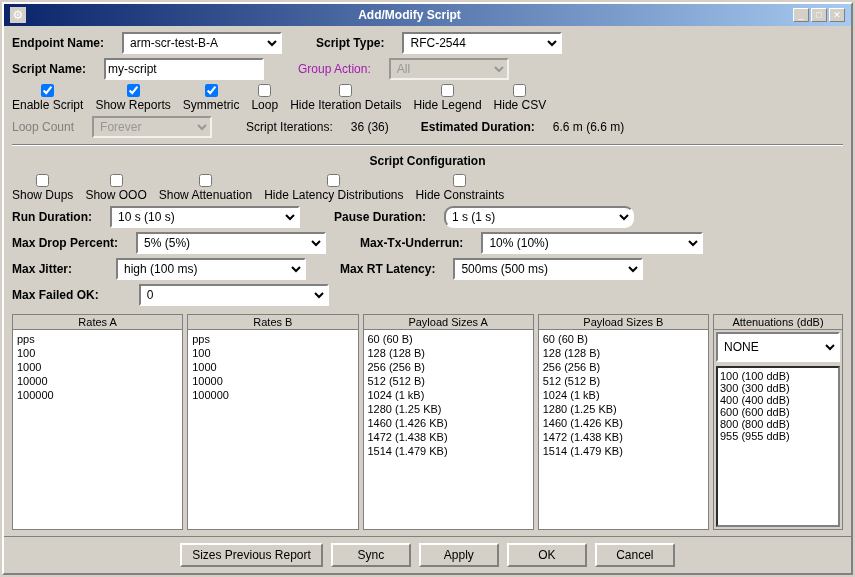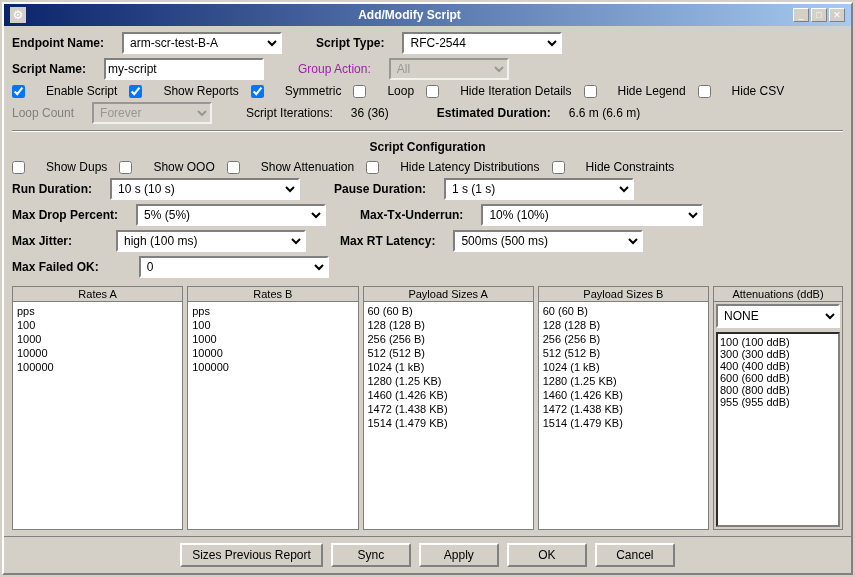--- a/index.html
+++ b/index.html
@@ -96,21 +96,22 @@
     }
     input[type="text"].input-medium { width: 140px; }
     .checkbox-row {
       display: flex;
       align-items: center;
       gap: 12px;
     }
     .checkbox-item {
       display: flex;
       align-items: center;
-      gap: 21px;
+      gap: 1px;
+      flex-direction: column;
     }
     .divider {
       border: none;
       border-top: 1px solid #808080;
       border-bottom: 1px solid #ffffff;
       margin: 2px 0;
     }
     .section-title {
       text-align: center;
       font-weight: bold;
@@ -275,21 +276,21 @@
       </label>
     </div>
 
     <div class="row">
       <span class="label loop-count-label" style="color:#808080;">Loop Count</span>
       <select style="width:120px;height:22px;font-size:12px;color:#808080;background:#d4d0c8;" disabled="">
         <option>Forever</option>
       </select>
       <span style="margin-left:16px;" class="label">Script Iterations:</span>
       <span class="label">36 (36)</span>
-      <span style="margin-left:30px;" class="label label-bold">Estimated Duration:</span>
+      <span style="margin-left:14px;" class="label label-bold">Estimated Duration:</span>
       <span class="label">6.6 m (6.6 m)</span>
     </div>
 
     <hr class="divider">
 
     <div class="section-title">Script Configuration</div>
 
     <div class="checkbox-row">
       <label class="checkbox-item">
         <input type="checkbox" style="">
@@ -312,21 +313,21 @@
         <span>Hide Constraints</span>
       </label>
     </div>
 
     <div class="row">
       <span class="label label-bold">Run Duration:</span>
       <select style="width:190px;height:22px;font-size:12px;">
         <option>10 s    (10 s)</option>
       </select>
       <span class="label label-bold" style="margin-left:16px;">Pause Duration:</span>
-      <select style="width:190px;height:22px;font-size:12px;">
+      <select style="width:190px;height:22px;font-size:12px;border-radius:9px;">
         <option>1 s    (1 s)</option>
       </select>
     </div>
 
     <div class="row">
       <span class="label label-bold">Max Drop Percent:</span>
       <select style="width:190px;height:22px;font-size:12px;">
         <option>5% (5%)</option>
       </select>
       <span class="label label-bold" style="margin-left:16px;">Max-Tx-Underrun:</span>
@@ -403,21 +404,21 @@
             <div>1280 (1.25 KB)</div>
             <div>1460 (1.426 KB)</div>
             <div>1472 (1.438 KB)</div>
             <div>1514 (1.479 KB)</div>
           </div>
       </div>
 
       <div class="attenuations-box">
         <div class="attenuations-title">Attenuations (ddB)</div>
         <div class="attenuations-select-row">
-          <select style="flex:1;height:24px;font-size:12px;">
+          <select style="flex:1;height:30px;font-size:12px;">
             <option>NONE</option>
           </select>
         </div>
         <div class="attenuations-list" id="atten-list">
             <div>100 (100 ddB)</div>
             <div>300 (300 ddB)</div>
             <div>400 (400 ddB)</div>
             <div>600 (600 ddB)</div>
             <div>800 (800 ddB)</div>
             <div>955 (955 ddB)</div>

